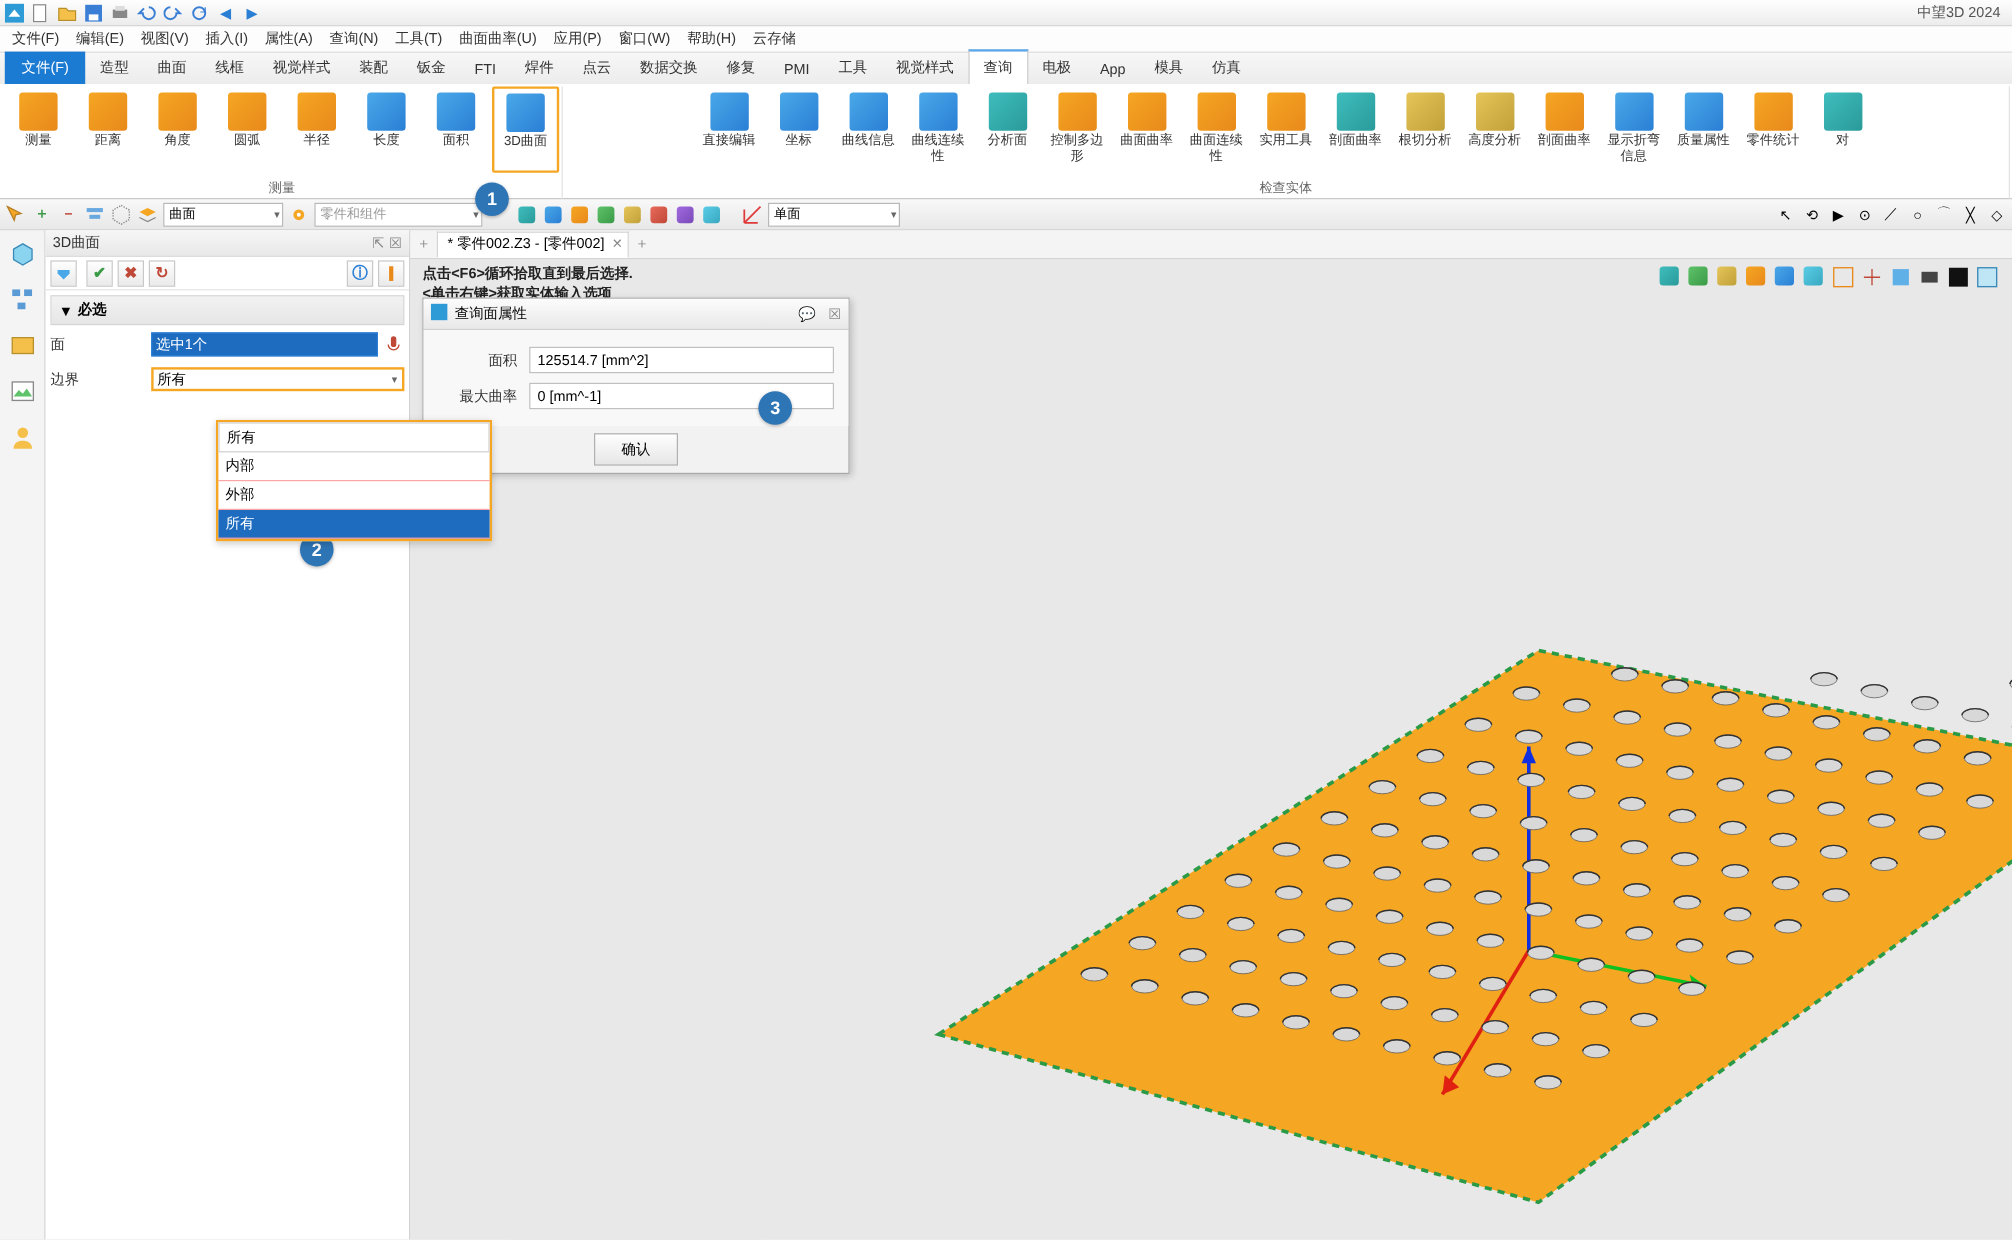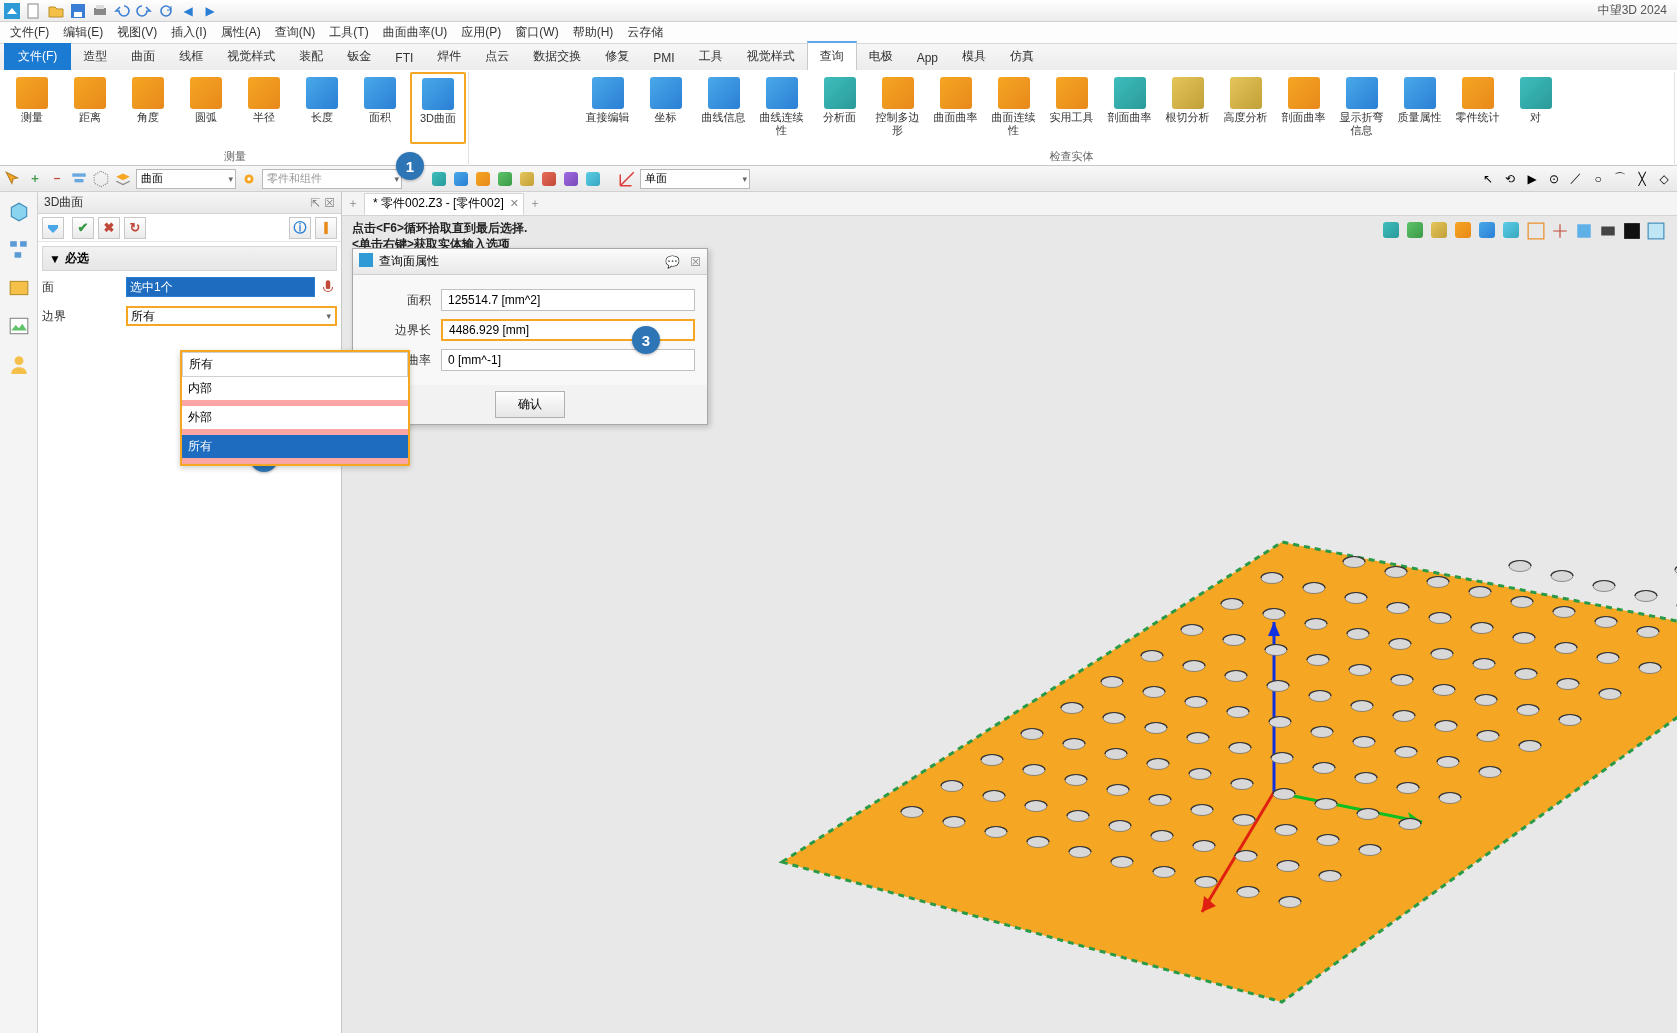--- a/index.html
+++ b/index.html
@@ -51,21 +51,21 @@
 .secthead { background:linear-gradient(#f2f2f2,#e6e6e6); border:1px solid #d4d4d4; padding:3px 6px; font-size:12px; display:flex; align-items:center; gap:4px; font-weight:bold;}
 .row { display:flex; align-items:center; height:26px; gap:4px; margin-top:3px;}
 .row .lab { width:80px; font-size:12px; color:#333;}
 .row .inp { flex:1; height:20px; border:1px solid #2a7fd5; background:#fff; padding:0 3px; font-size:12px; display:flex; align-items:center;}
 .row .inp.sel { background:#1e6cc0; color:#fff;}
 .row .ddp { flex:1; height:20px; border:1px solid #b0b0b0; background:#fff; padding:0 3px; font-size:12px; display:flex; align-items:center; position:relative;}
 .row .ddp::after { content:"▾"; position:absolute; right:4px; font-size:9px; color:#666;}
 .mic { width:18px; height:18px; display:inline-flex; align-items:center; justify-content:center;}
 
 .dropdown-open { position:absolute; left:180px; top:350px; width:230px; border:2px solid #f5a623; background:#fff; z-index:50; box-shadow:0 2px 6px rgba(0,0,0,.2);}
-.dropdown-open .opt { padding:3px 6px; font-size:12px; border-bottom:6px solid #fca5a5;}
+.dropdown-open .opt { padding:3px 6px; font-size:12px; border-bottom:1px solid #fca5a5;}
 .dropdown-open .opt.presel { background:#fff; border:1px solid #d0d0d0;}
 .dropdown-open .opt.sel { background:#1e6cc0; color:#fff;}
 
 
 .vparea { flex:1; position:relative; background:#e8e8e8;}
 .tabbar { height:24px; background:#f4f4f4; border-bottom:1px solid #d4d4d4; display:flex; align-items:center; font-size:12px;}
 .tabbar .plus { width:22px; text-align:center; color:#888;}
 .tabbar .doctab { padding:3px 4px 3px 8px; background:#fff; border:1px solid #d4d4d4; border-bottom:1px solid #fff; display:flex; align-items:center; gap:6px; height:22px;}
 .tabbar .doctab .x { color:#888; font-size:11px;}
 .hint { position:absolute; left:10px; top:28px; font-size:12px; color:#222; font-weight:bold; line-height:16px;}
@@ -542,24 +542,20 @@
         <span>查询面属性</span>
         <div class="fhr">
           <span>💬</span>
           <span>☒</span>
         </div>
       </div>
       <div class="fb">
         <div class="frow">
           <div class="fl">面积</div>
           <div class="fv">125514.7  [mm^2]</div>
-        </div>
-        <div class="frow">
-          <div class="fl">边界长</div>
-          <div class="fv hl">4486.929  [mm]</div>
         </div>
         <div class="frow">
           <div class="fl">最大曲率</div>
           <div class="fv">0  [mm^-1]</div>
         </div>
       </div>
       <div class="fbot">
         <button class="okbtn">确认</button>
       </div>
     </div>

